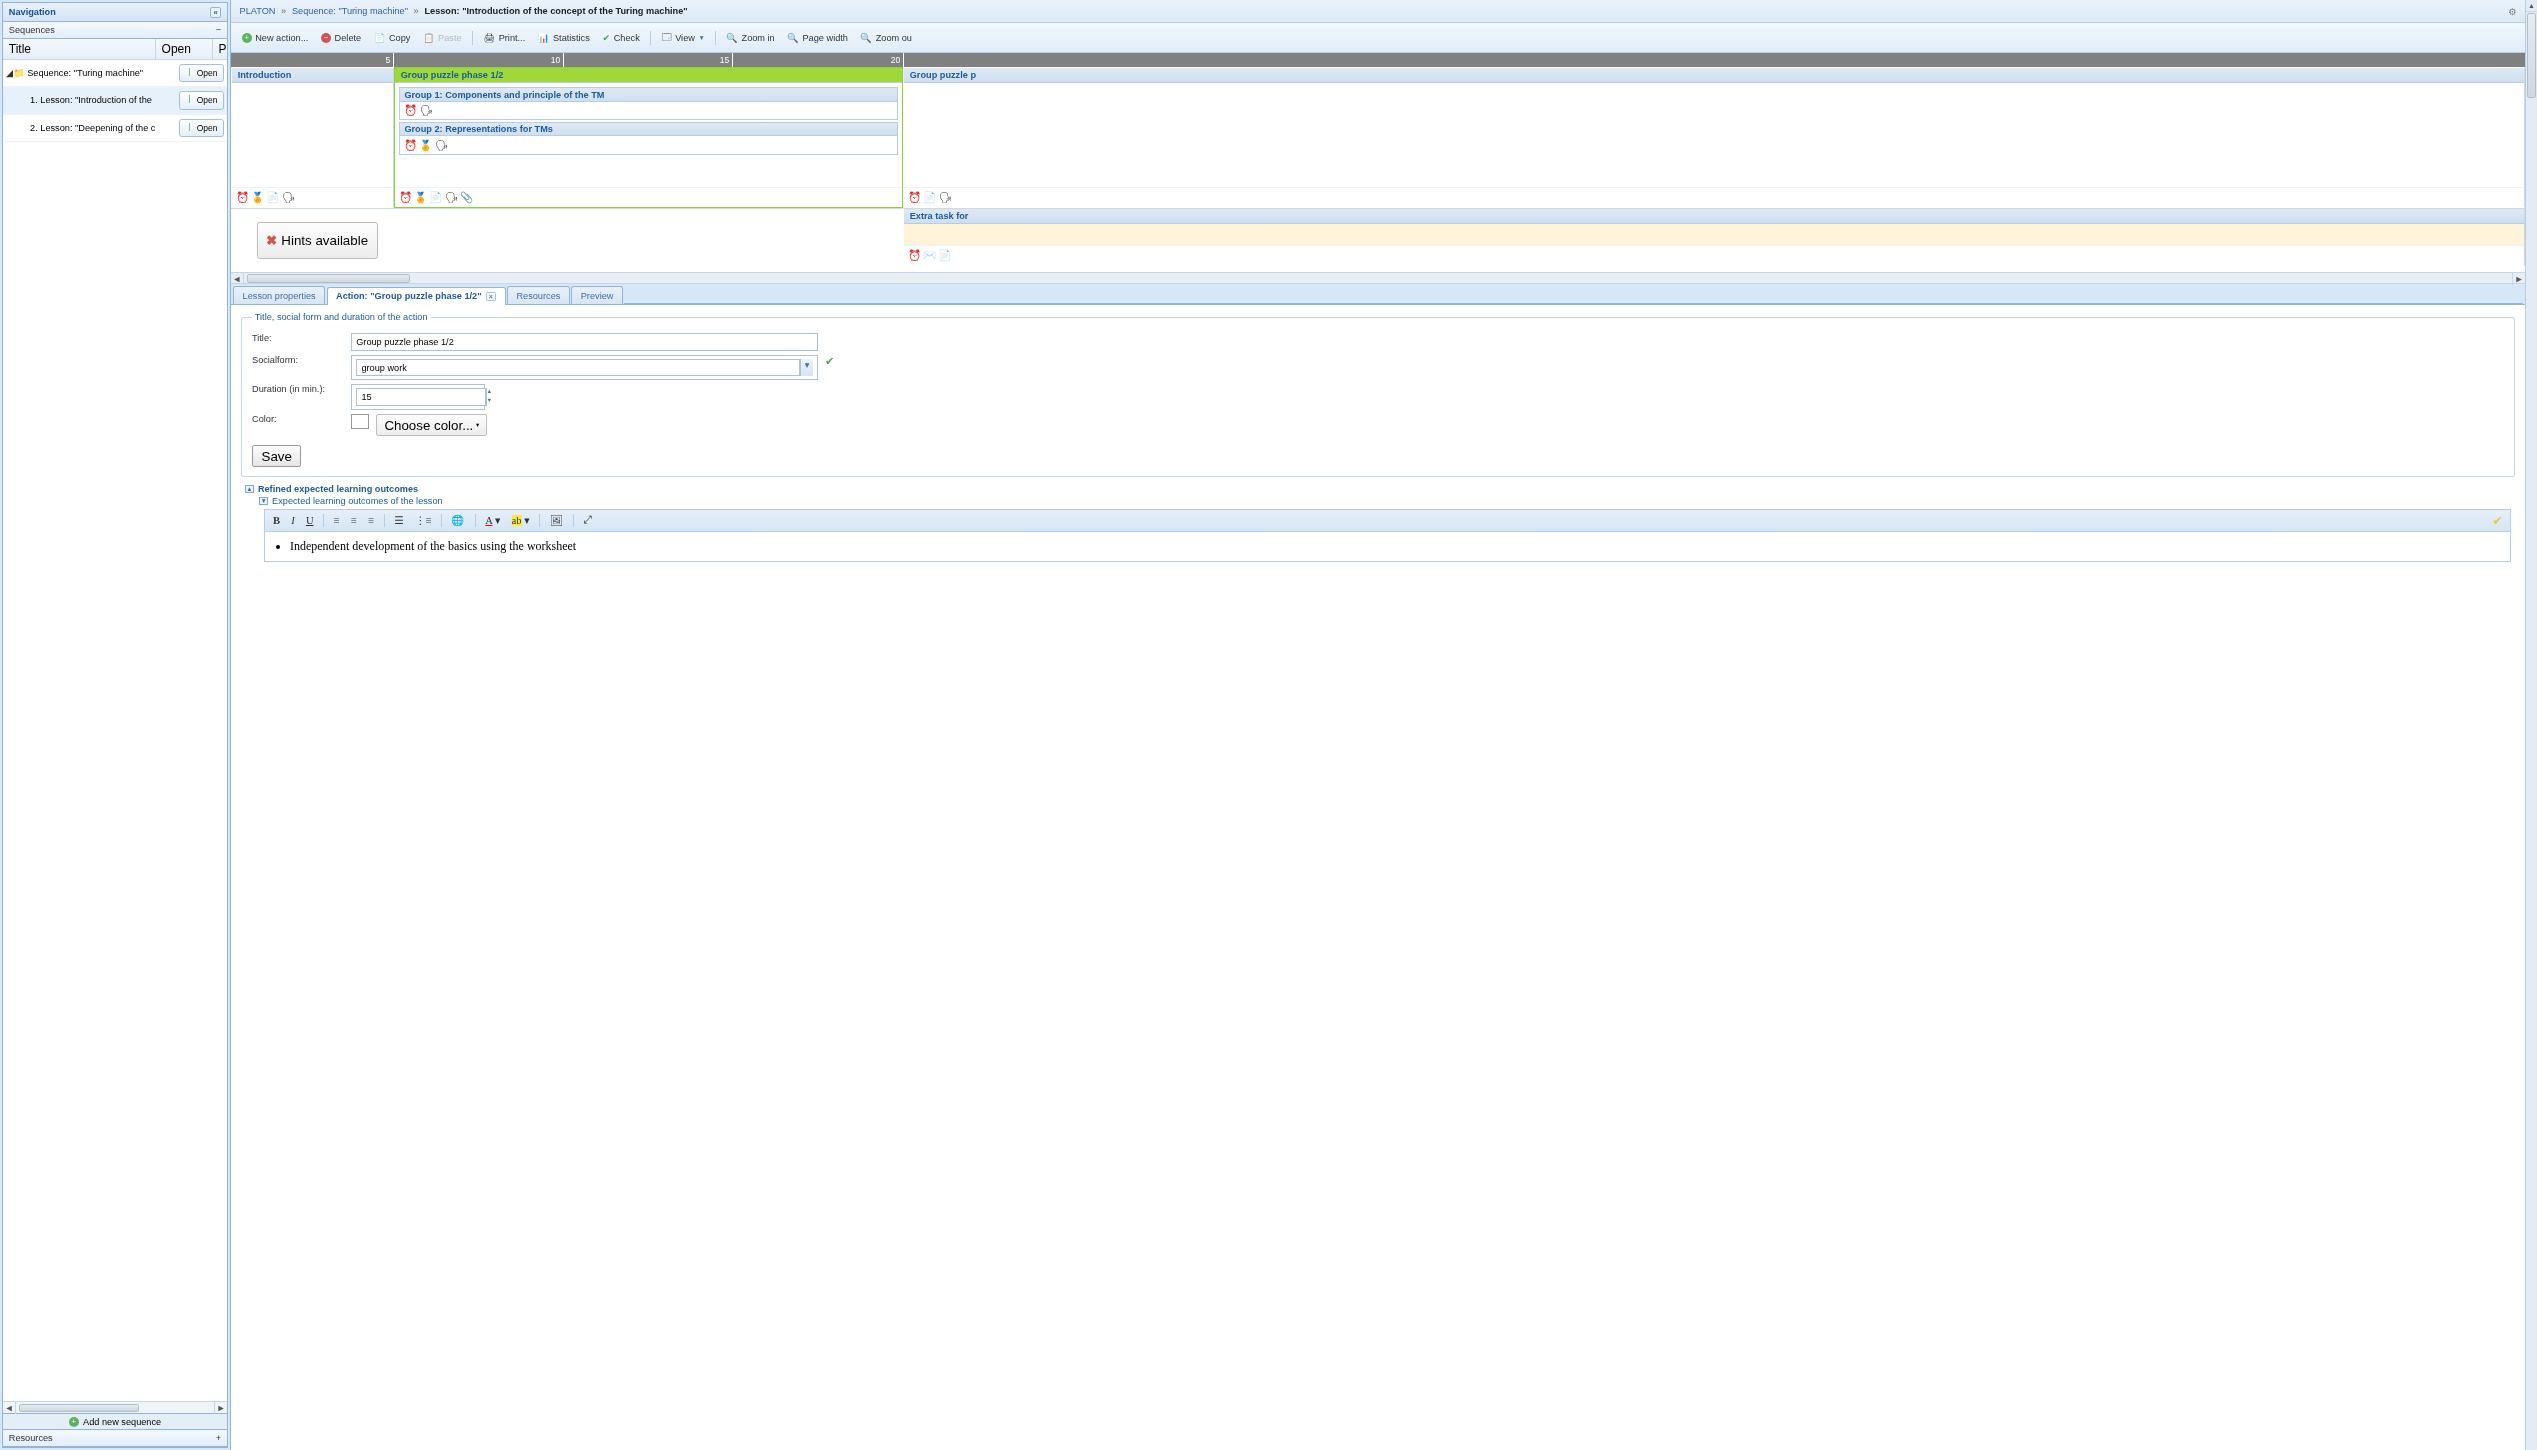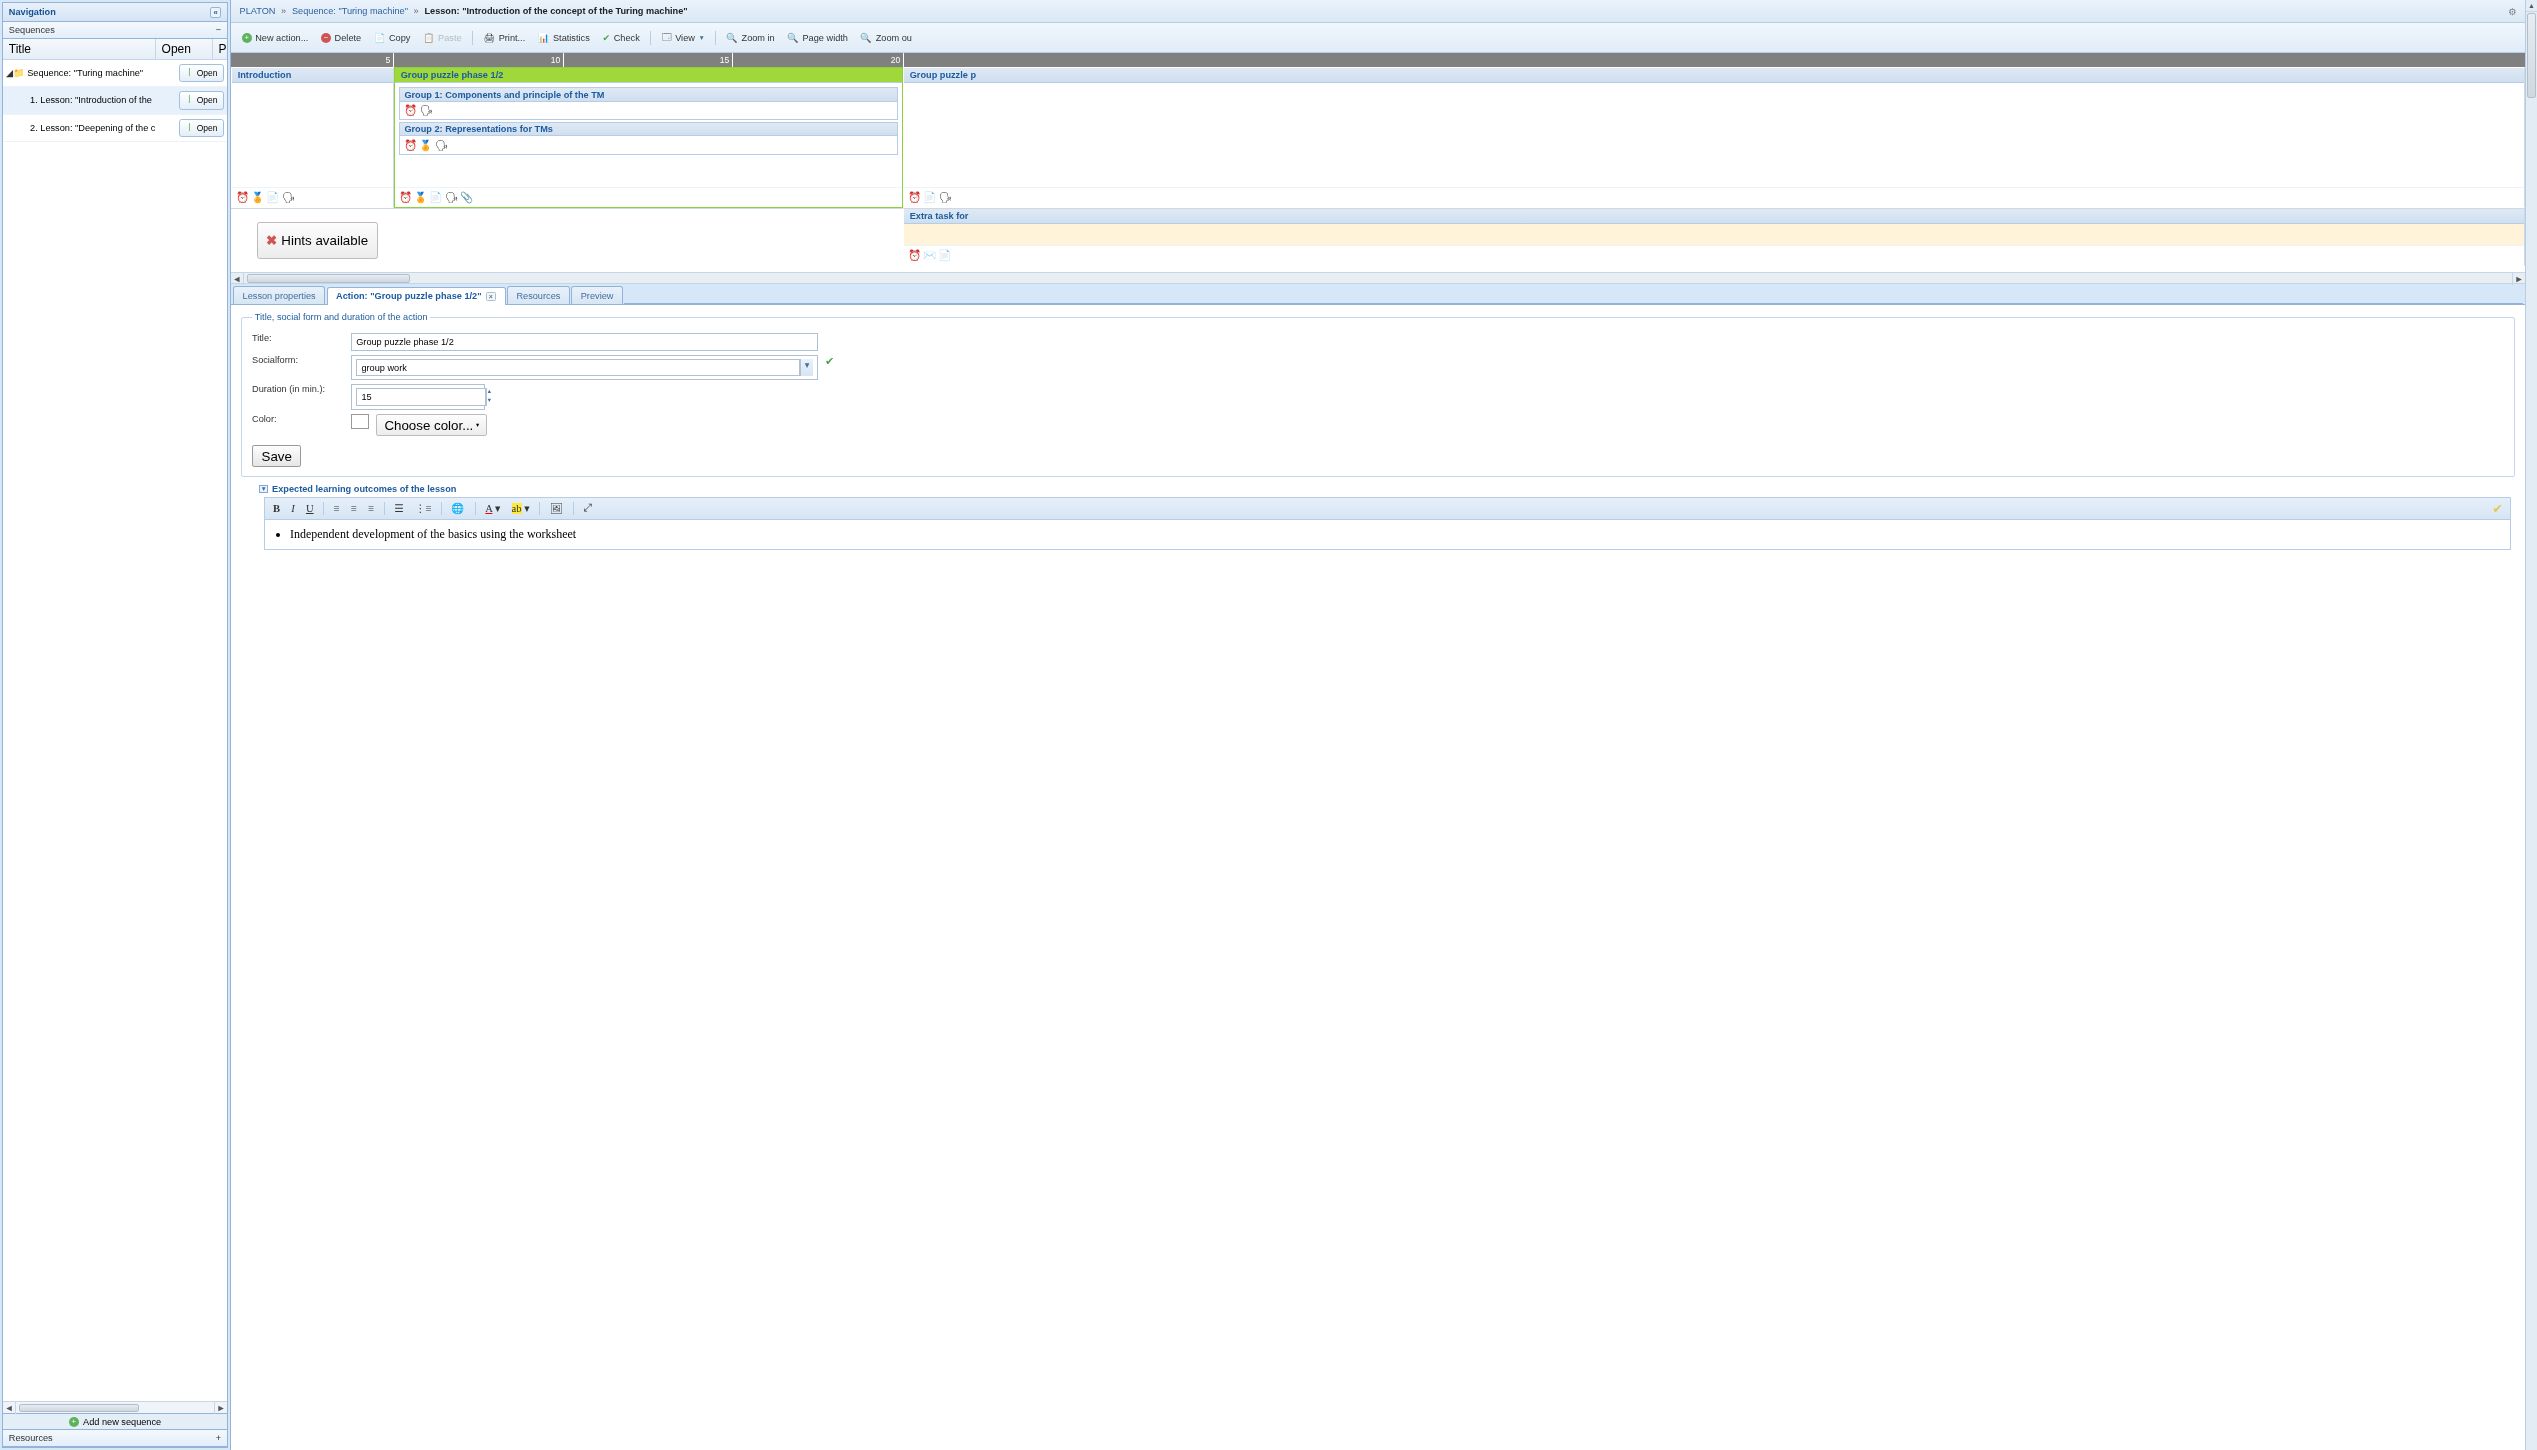--- a/index.html
+++ b/index.html
@@ -479,23 +479,27 @@
           <label>Color:</label>
           <div class="color-swatch"></div>
           <button class="small-btn">
             <span>Choose color...</span> 
                 <span style="font-size:6.4px">▾</span>
           </button>
         </div>
         <button class="save-btn">Save</button>
       </fieldset>
 
+      <div class="legend-line">
+        <span class="tri">▲</span>
+        <span style="font-weight:bold">Refined expected learning outcomes</span>
+      </div>
       <div class="legend-line" style="margin-left:18.4px">
         <span class="tri">▼</span>
-        <span style="font-weight:bold">Expected learning outcomes of the lesson</span>
+        <span style="font-weight:normal">Expected learning outcomes of the lesson</span>
       </div>
 
       <div style="position:relative;margin-left:18.4px">
         <div class="rte-toolbar">
           <span class="rte-btn" style="font-weight:bold">B</span>
           <span class="rte-btn" style="font-style:italic">I</span>
           <span class="rte-btn" style="text-decoration:underline">U</span>
           <span class="rte-sep"></span>
           <span class="rte-btn">≡</span>
           <span class="rte-btn">≡</span>

